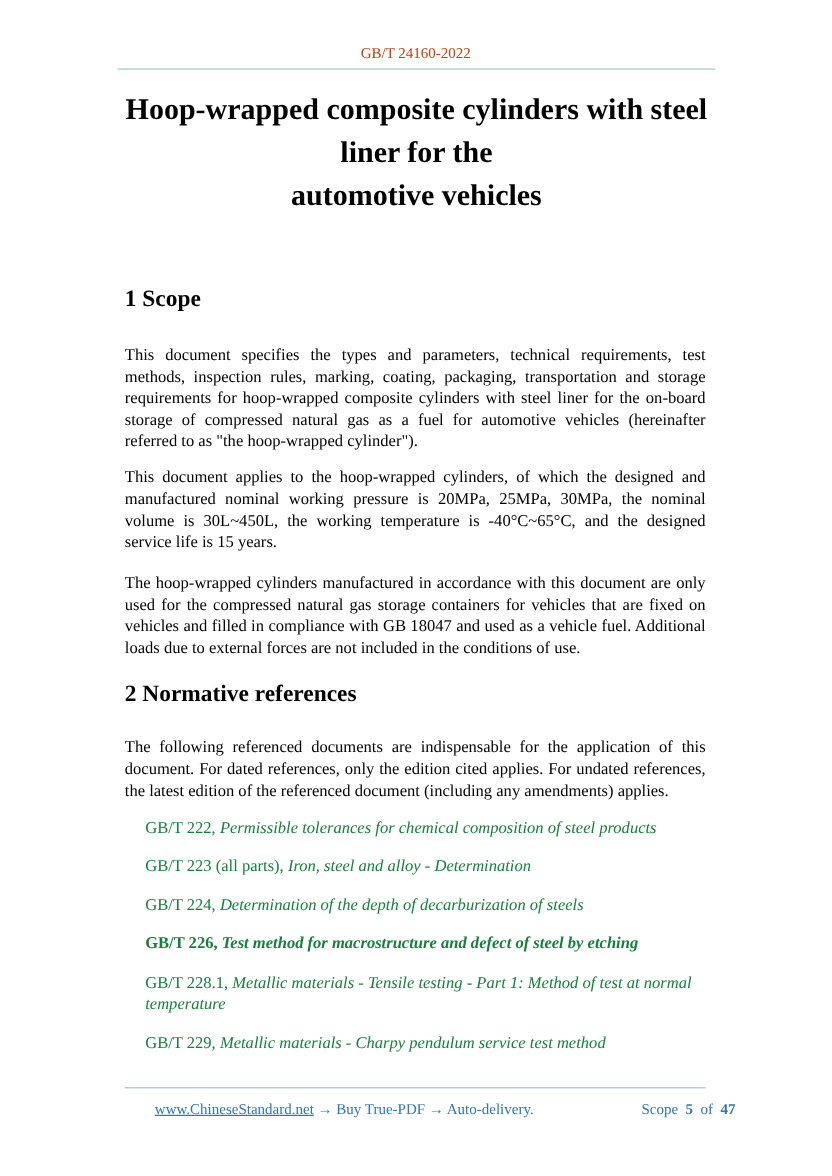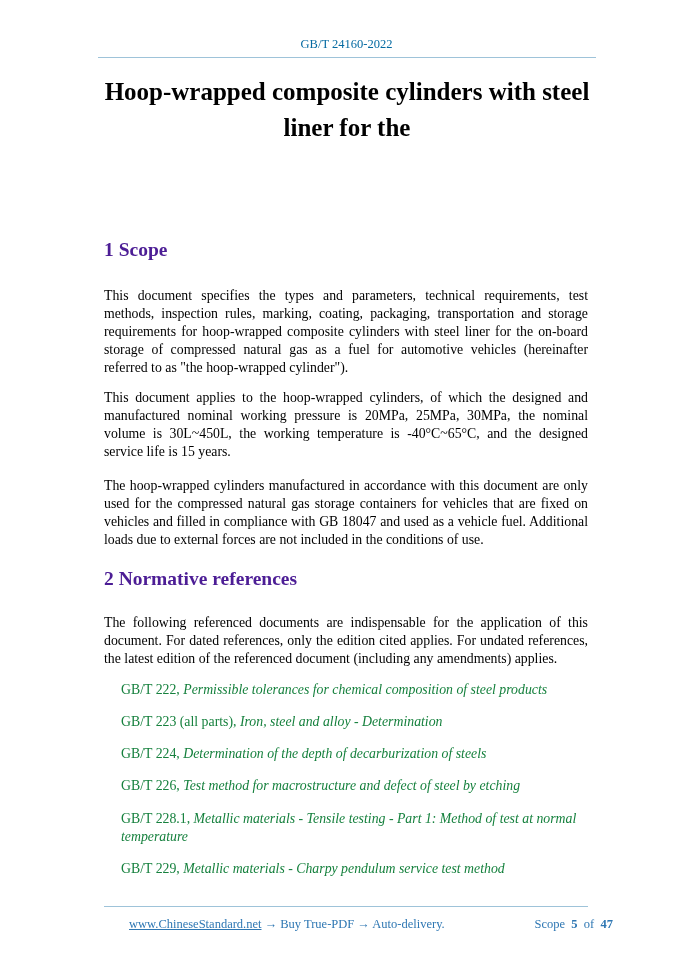--- a/index.html
+++ b/index.html
@@ -3,34 +3,34 @@
   <meta charset="utf-8">
   <style>
     html, body { margin: 0; padding: 0; background: #ffffff; }
     body {
       width: 693px; height: 980px; position: relative; overflow: hidden;
       font-family: "Liberation Serif", "DejaVu Serif", serif;
       color: #1a1a1a;
     }
     .header-code {
       position: absolute; top: 37px; left: 0; width: 693px;
-      text-align: center; font-size: 12.5px; color: #0369a1;
+      text-align: center; font-size: 12.5px; color: #c2410c;
     }
     .header-rule {
       position: absolute; top: 57px; left: 98px; width: 498px; height: 1px;
       background: #9ec3d9;
     }
     .doc-title {
       position: absolute; top: 74px; left: 98px; width: 498px;
       text-align: center; font-weight: bold; font-size: 25px;
       line-height: 36px; color: #000000;
     }
     .h1 {
       position: absolute; left: 104px; font-weight: bold; font-size: 19.5px;
-      color: #4c1d95;
+      color: #000000;
     }
     .para {
       position: absolute; left: 104px; width: 484px;
       font-size: 13.8px; line-height: 18px; text-align: justify;
       color: #000000;
     }
     .ref {
       position: absolute; left: 121px; width: 468px;
       font-size: 13.8px; line-height: 18px; color: #15803d;
     }
@@ -47,20 +47,21 @@
     .page-info b { font-weight: bold; }
   </style>
 </head>
 <body>
 
 <div class="header-code">GB/T 24160-2022</div>
 <div class="header-rule"></div>
 
 <div class="doc-title">
   <div>Hoop-wrapped composite cylinders with steel liner for the</div>
+  <div>automotive vehicles</div>
 </div>
 
 <div class="h1" style="top:239px;">1 Scope</div>
 
 <div class="para" style="top:287px;">This document specifies the types and parameters, technical requirements, test methods, inspection rules, marking, coating, packaging, transportation and storage requirements for hoop-wrapped composite cylinders with steel liner for the on-board storage of compressed natural gas as a fuel for automotive vehicles (hereinafter referred to as "the hoop-wrapped cylinder").</div>
 <div class="para" style="top:389px;">This document applies to the hoop-wrapped cylinders, of which the designed and manufactured nominal working pressure is 20MPa, 25MPa, 30MPa, the nominal volume is 30L~450L, the working temperature is -40°C~65°C, and the designed service life is 15 years.</div>
 <div class="para" style="top:477px;">The hoop-wrapped cylinders manufactured in accordance with this document are only used for the compressed natural gas storage containers for vehicles that are fixed on vehicles and filled in compliance with GB 18047 and used as a vehicle fuel. Additional loads due to external forces are not included in the conditions of use.</div>
 
 <div class="h1" style="top:568px;">2 Normative references</div>
 
@@ -68,21 +69,21 @@
 
 <div class="ref" style="top:681px;">
   <span>GB/T 222, </span><span class="title">Permissible tolerances for chemical composition of steel products</span>
 </div>
 <div class="ref" style="top:713px;">
   <span>GB/T 223 (all parts), </span><span class="title">Iron, steel and alloy - Determination</span>
 </div>
 <div class="ref" style="top:745px;">
   <span>GB/T 224, </span><span class="title">Determination of the depth of decarburization of steels</span>
 </div>
-<div class="ref" style="top:777px;">
+<div class="ref" style="top:777px;font-weight:bold;">
   <span>GB/T 226, </span><span class="title">Test method for macrostructure and defect of steel by etching</span>
 </div>
 <div class="ref" style="top:810px;">
   <span>GB/T 228.1, </span><span class="title">Metallic materials - Tensile testing - Part 1: Method of test at normal temperature</span>
 </div>
 <div class="ref" style="top:860px;">
   <span>GB/T 229, </span><span class="title">Metallic materials - Charpy pendulum service test method</span>
 </div>
 
 <div class="footer-rule"></div>

